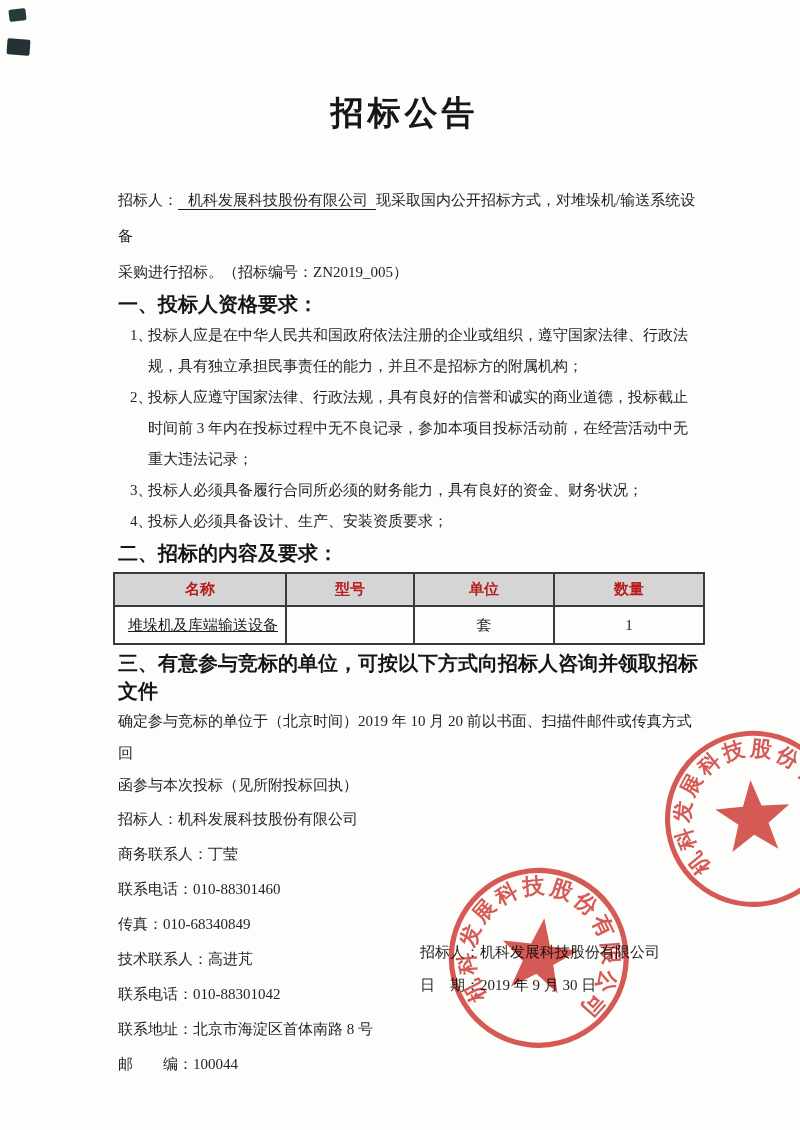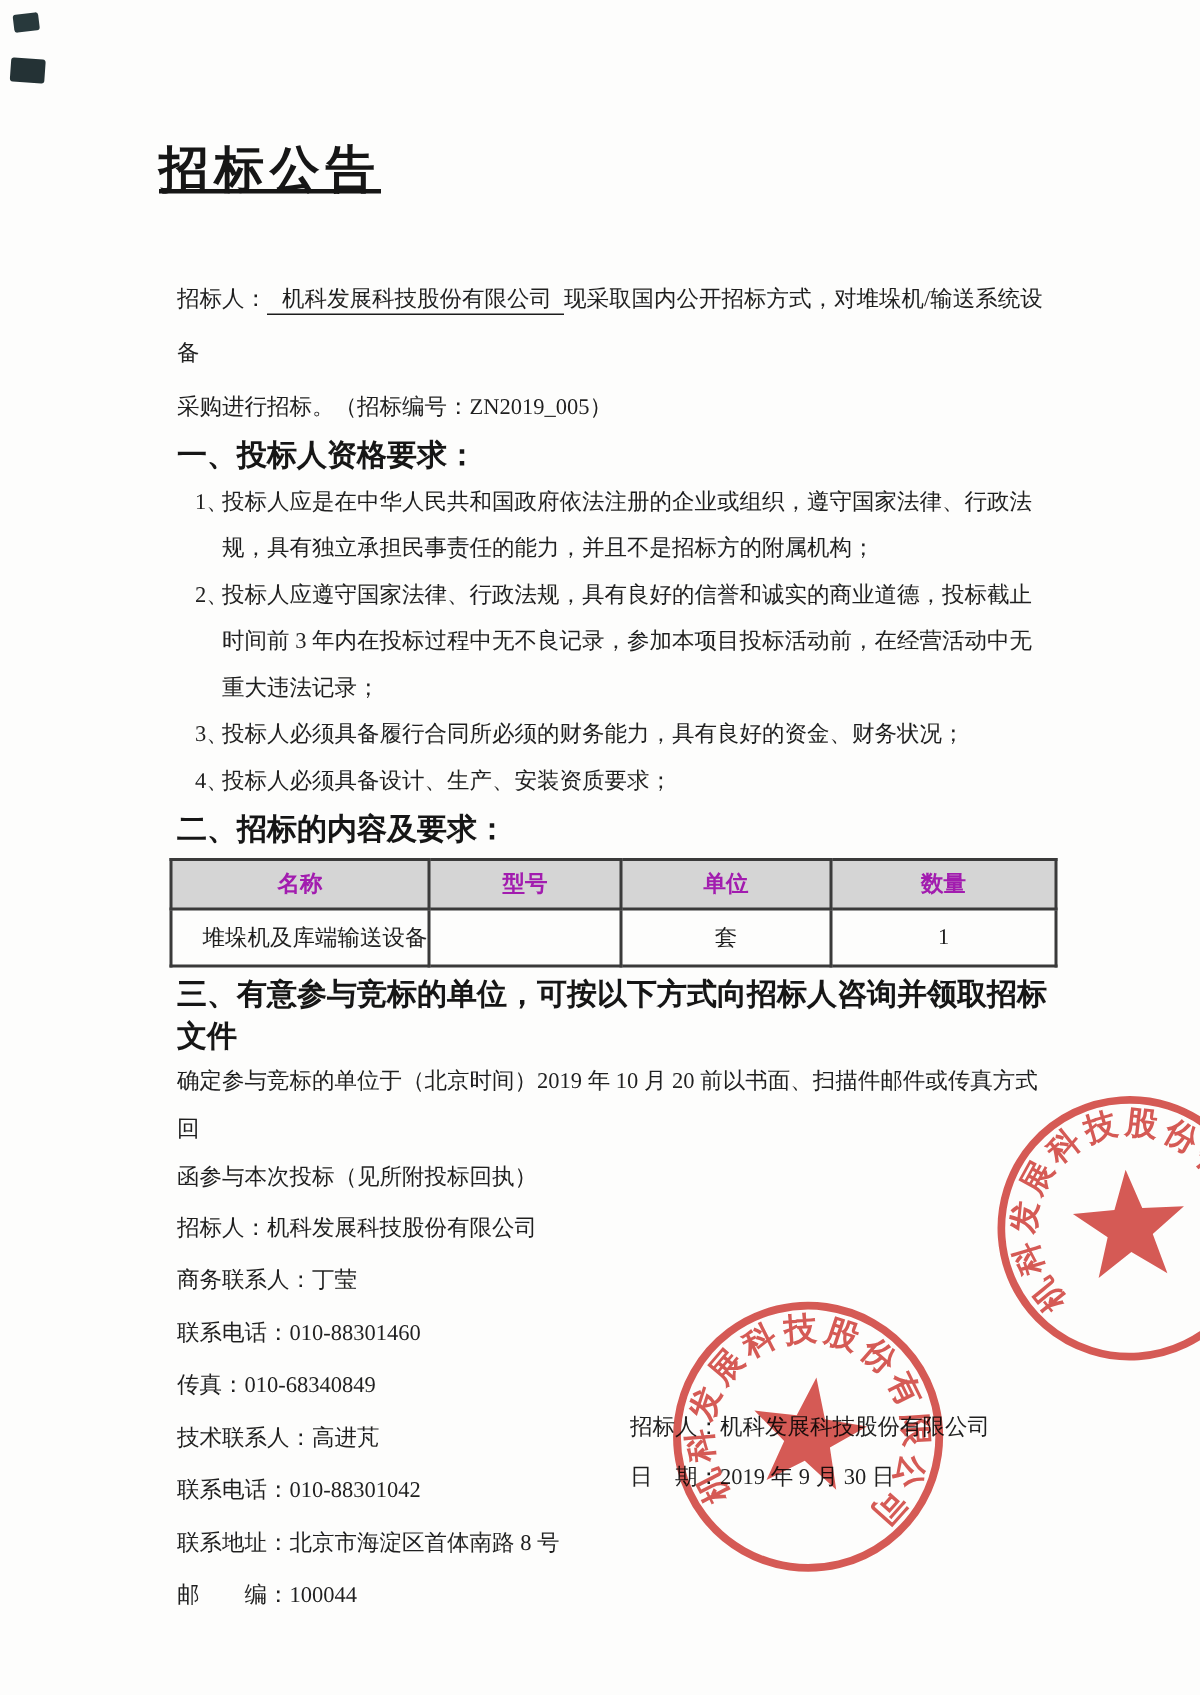--- a/index.html
+++ b/index.html
@@ -5,43 +5,43 @@
   * { margin:0; padding:0; box-sizing:border-box; }
   html,body { background:#e8e8e8; }
   .page {
     position:relative; width:800px; height:1130px; margin:0 auto;
     background:#fdfdfc; overflow:hidden;
     font-family:"Liberation Serif","DejaVu Serif",serif;
     color:#1f1f1f; font-size:15px;
   }
   .content { position:relative; padding:0 97px 0 118px; }
   .doc-title {
-    margin:90px 0 0 -12px; text-align:left;
+    margin:90px 0 0 -12px; text-align:center;
     font-family:"Liberation Sans","DejaVu Sans",sans-serif;
-    font-size:33px; font-weight:700; letter-spacing:4px; line-height:1.4; color:#161616;text-decoration:underline;
+    font-size:33px; font-weight:700; letter-spacing:4px; line-height:1.4; color:#161616;
   }
   .intro { margin-top:46px; line-height:36px; }
   .intro .after { white-space:pre-wrap; }
   .uline { border-bottom:1.5px solid #1c1c1c; padding:0 8px 1px 10px; }
   .sec-heading { font-weight:700; line-height:28px; font-size:20px; color:#161616; }
   .s1-items { margin-top:2px; }
   .item { position:relative; padding-left:30px; line-height:31px; }
   .item .num { position:absolute; left:12px; top:0; }
   .item .itext { white-space:pre-wrap;text-align:right; }
   .s2 { margin-top:2px; }
   .bid-table {
     border-collapse:collapse; margin:5px 0 0 -5px; width:590px;
     table-layout:fixed; font-size:15px;
   }
   .bid-table th, .bid-table td { border:2px solid #3a3a3a; text-align:center; }
   .bid-table th {
-    background:#d5d5d5; height:33px; font-weight:700; font-size:15px; color:#a21caf;
+    background:#d5d5d5; height:33px; font-weight:700; font-size:15px; color:#b91c1c;
   }
   .bid-table td { height:38px; }
-  .bid-table td.name-cell { text-align:right; padding-left:6px; }
+  .bid-table td.name-cell { text-align:center; padding-left:6px;text-decoration:underline; }
   .s3 { margin-top:4px; }
   .s3-body { line-height:32px; white-space:pre-wrap; }
   .contacts { margin-top:1px; }
   .contact-line { line-height:35px; }
   .signature { position:absolute; left:420px; top:936px; line-height:33px; }
   .seal { position:absolute; mix-blend-mode:multiply; opacity:.82; }
   .seal-bottom { left:444px; top:861px; width:190px; height:190px; transform:rotate(8deg); }
   .seal-top { left:660px; top:724px; width:186px; height:186px; transform:rotate(-4deg); }
   .seal svg { width:100%; height:100%; }
   .seal .ring { fill:none; stroke:#cf3630; stroke-width:5.5; }

